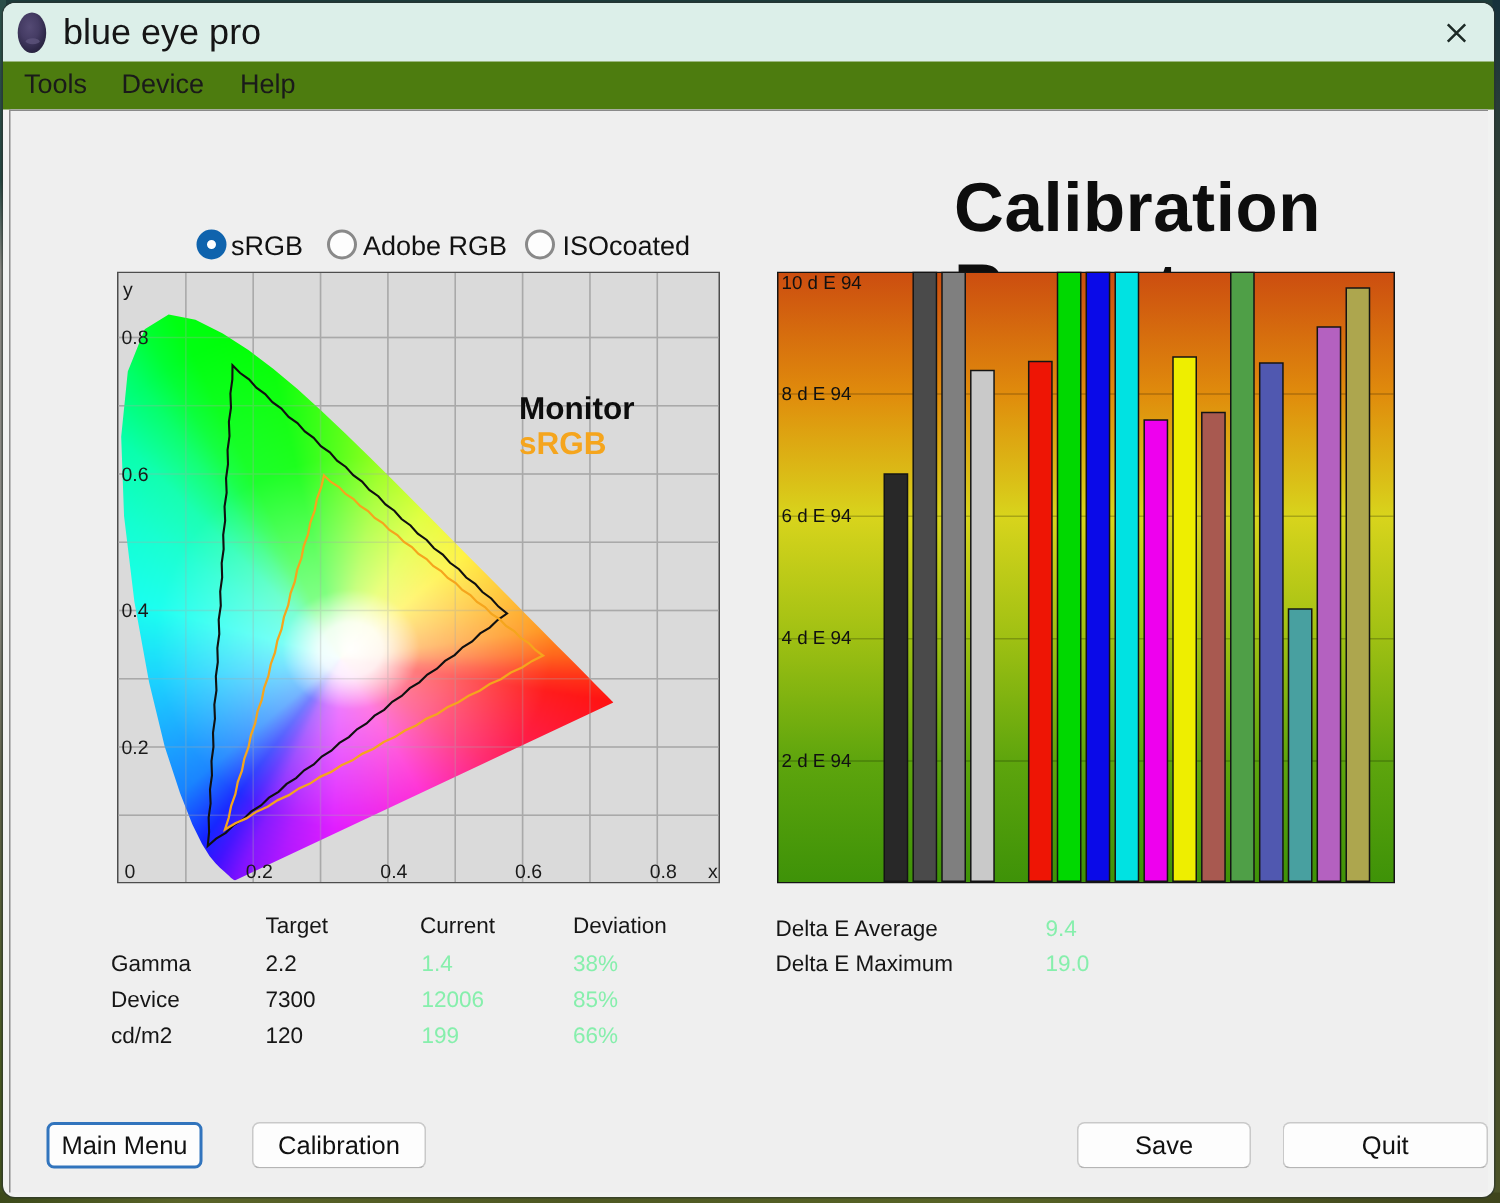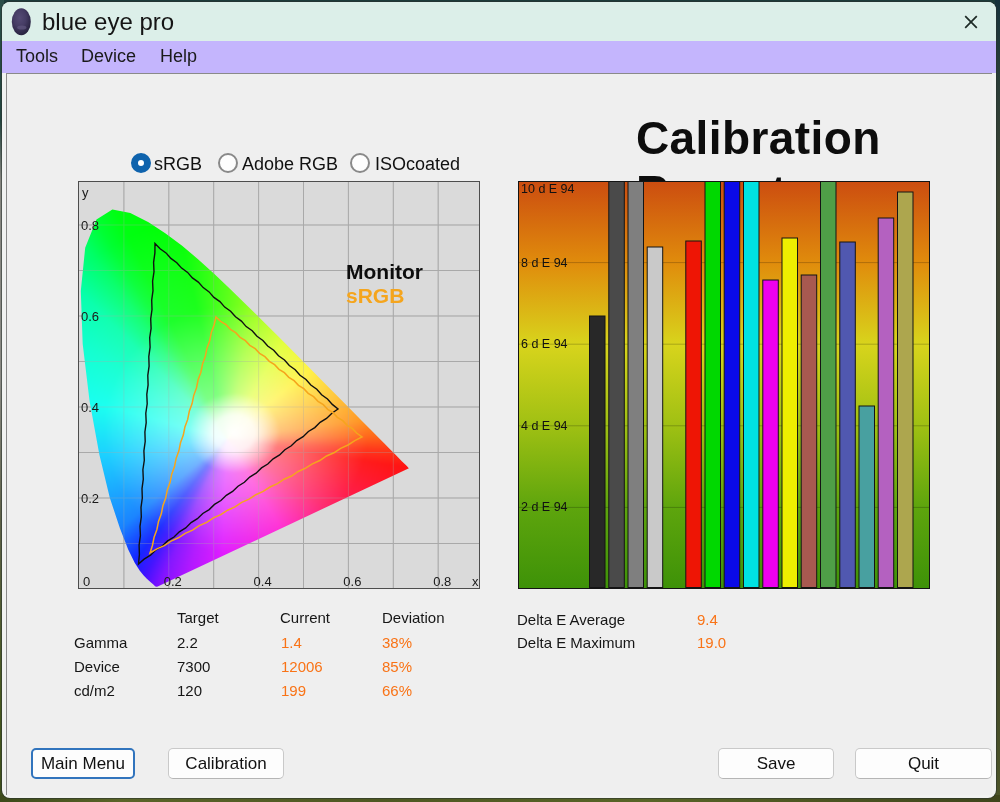--- a/index.html
+++ b/index.html
@@ -2,39 +2,39 @@
 <html><head><meta charset="utf-8"><style>
 * { margin:0; padding:0; box-sizing:border-box; }
 html,body { width:1000px; height:802px; overflow:hidden; }
 body { font-family:"Liberation Sans",sans-serif; background:#1d3b3a; }
 .edge { position:absolute; }
 .win { position:absolute; left:2px; top:2px; width:994px; height:796px;
   border-radius:8px; overflow:hidden; background:#f1f2f1;
   box-shadow:0 0 0 1px rgba(40,50,46,.55); }
 .tbar { position:absolute; left:0; top:0; width:100%; height:39px; background:#dcefe9; }
 .title { position:absolute; left:40px; top:0; line-height:39px; font-size:24px; color:#151515; }
-.mbar { position:absolute; left:0; top:39px; width:100%; height:32px; background:#c4b5fd; }
+.mbar { position:absolute; left:0; top:39px; width:100%; height:32px; background:#4d7c0f; }
 .mi { position:absolute; top:0; line-height:31px; font-size:18px; color:#1a1a1a; }
 .client { position:absolute; left:4px; top:71px; width:986px; height:722px;
   background:#efefef; border-top:1px solid #8a8a8a; border-left:1px solid #8a8a8a; }
 .radio { position:absolute; width:20px; height:20px; border-radius:50%; }
 .rsel { background:#fff; border:7px solid #0f63ad; }
 .rn { background:#fdfdfd; border:2px solid #898989; }
 .rlab { position:absolute; top:152px; height:21px; line-height:21px; font-size:18px; color:#111; }
 .h1 { position:absolute; left:634px; top:109px; font-size:46px; font-weight:bold; color:#0d0d0d; letter-spacing:0.4px; }
 .panel { position:absolute; }
 .shoe { position:absolute; left:79px; top:182px; width:401px; height:406px;
   background:
    radial-gradient(ellipse 46px 40px at 155px 251px, rgba(255,255,255,.98) 0%, rgba(255,255,255,.85) 45%, rgba(255,255,255,0) 100%),
    radial-gradient(ellipse 132px 124px at 157px 247px, rgba(255,255,255,.52) 0%, rgba(255,255,255,.28) 50%, rgba(255,255,255,0) 100%),
    radial-gradient(ellipse 240px 230px at 157px 247px, rgba(255,255,255,.24) 0%, rgba(255,255,255,.08) 70%, rgba(255,255,255,0) 95%),
    conic-gradient(from 0deg at 148px 257px,#47ff00 0deg,#8fff00 12deg,#d9ff00 30deg,#ffee00 50deg,#ffb300 69deg,#ff8800 82deg,#ff5500 89deg,#ff2200 94deg,#ff0000 99deg,#ff0055 125deg,#ff00cc 149deg,#dd00ff 182deg,#aa00ff 196deg,#7700ff 205deg,#3300ff 211deg,#0011ff 217deg,#0077ff 230deg,#00ccff 263deg,#00ffee 285deg,#00ffcc 303deg,#00ffaa 315deg,#00ff66 324deg,#00ff33 329deg,#00ff11 334deg,#00ff00 347deg,#47ff00 360deg);
   clip-path:path('M78.2 404.7 L78.1 404.7 L78.0 404.8 L77.9 404.8 L77.8 404.8 L77.7 404.8 L77.5 404.8 L77.3 404.8 L77.0 404.7 L76.5 404.4 L75.8 403.9 L74.9 403.1 L73.8 402.0 L72.3 400.7 L70.3 398.9 L67.8 396.7 L64.7 393.5 L60.8 388.8 L55.7 380.7 L49.2 367.5 L41.0 346.6 L30.8 315.7 L20.4 272.8 L10.6 219.2 L3.7 162.0 L1.8 109.1 L6.2 65.7 L17.5 37.5 L33.4 27.6 L51.3 31.1 L69.5 40.3 L86.6 51.4 L103.1 63.8 L119.3 77.4 L135.4 92.0 L151.4 107.2 L167.5 122.9 L183.5 138.7 L199.4 154.6 L215.0 170.3 L230.1 185.6 L244.6 200.2 L258.3 214.0 L270.7 226.6 L281.5 237.5 L291.0 247.1 L298.9 255.0 L305.4 261.5 L310.5 266.7 L317.8 274.1 L322.8 279.2 L326.0 282.3 L327.8 284.1 L328.7 285.1 L329.3 285.7 L329.9 286.3 Z'); filter:blur(0.8px); }
 .cell { position:absolute; height:22px; line-height:22px; font-size:15px; color:#161616; white-space:nowrap; }
-.or { color:#f97316; }
+.or { color:#86efac; }
 .btn { position:absolute; top:748px; height:31px; background:#fdfdfd; border:1px solid #c9c9c9;
   border-bottom-color:#b5b5b5; border-radius:5px; font-size:17px; color:#111;
   text-align:center; line-height:29px; }
 .x { position:absolute; top:0; }
 </style></head>
 <body>
 <div class="edge" style="left:0;top:0;width:4px;height:802px;background:linear-gradient(180deg,#2b4f49 0,#24453f 120px,#85857f 180px,#8a8a84 380px,#5e6148 520px,#47581f 700px,#3e4e1c 802px)"></div>
 <div class="edge" style="left:995px;top:0;width:5px;height:802px;background:linear-gradient(180deg,#16323c 0,#283c38 70px,#3f4431 200px,#3a402e 500px,#4c5428 802px)"></div>
 <div class="edge" style="left:0;top:795px;width:1000px;height:7px;background:linear-gradient(90deg,#3c4a1a 0,#5a6428 120px,#4e5822 380px,#586426 650px,#3f451c 1000px)"></div>
 <div class="win">

